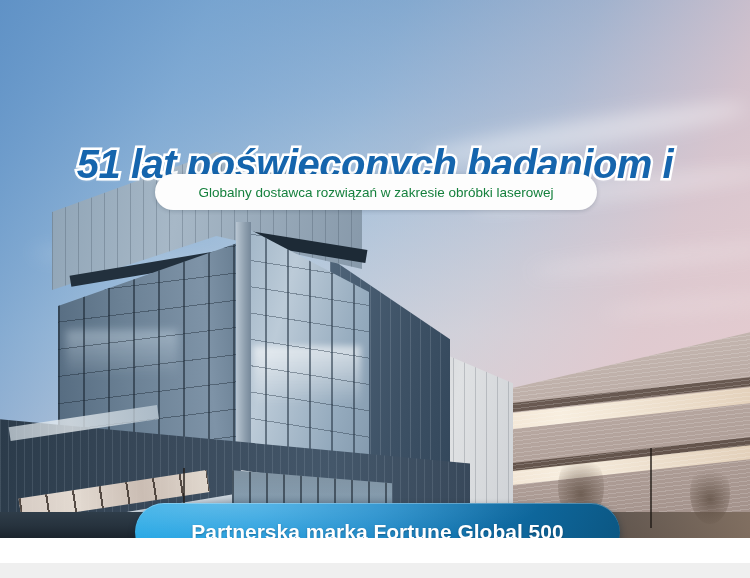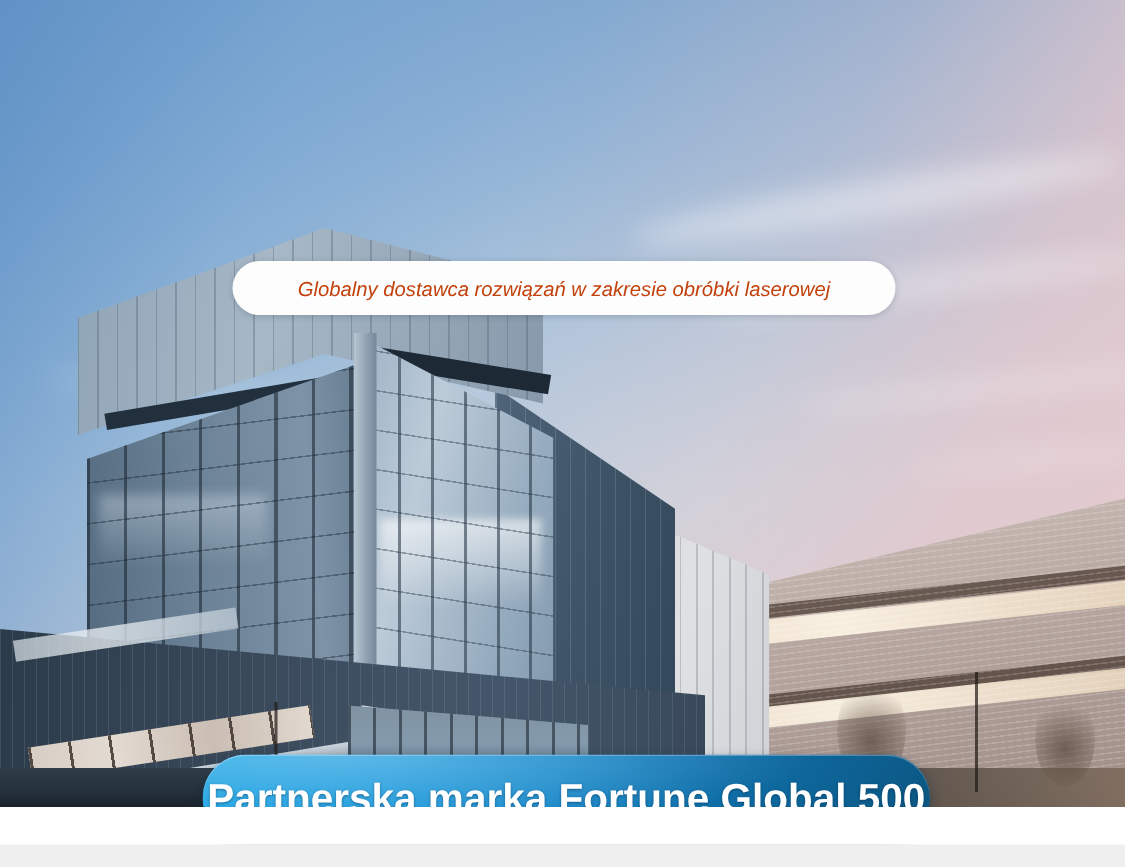--- a/index.html
+++ b/index.html
@@ -289,44 +289,43 @@
     width: 442px; height: 36px;
     background: #fdfdfd;
     border-radius: 18px;
     box-shadow: 0 1px 4px rgba(30,50,70,.22);
     display: flex;
     align-items: center;
     justify-content: center;
   }
   .pill span {
     font-size: 13.5px;
-    color: #c2410c;
+    color: #15803d;
     white-space: nowrap;
-    font-style: italic;
   }
 
   
   .cta {
     position: absolute;
     left: 135px; top: 503px;
     width: 485px; height: 58px;
     border: 0;
     border-radius: 29px;
     cursor: pointer;
     background:
       radial-gradient(120% 160% at 18% 0%, rgba(255,255,255,.30) 0%, rgba(255,255,255,0) 55%),
       linear-gradient(116deg, #18a3e4 0%, #1798dc 26%, #1587c9 48%, #0f6ca4 72%, #0b5580 100%);
     box-shadow: 0 3px 7px rgba(8,40,64,.45), inset 0 1px 0 rgba(255,255,255,.28);
     display: flex;
     align-items: center;
     justify-content: center;
     font-family: "Liberation Sans", sans-serif;
   }
   .cta span {
-    font-size: 27px;
+    font-size: 21px;
     font-weight: bold;
     color: #ffffff;
     text-shadow: 0 1px 2px rgba(0,30,55,.45);
     white-space: nowrap;
   }
 
   
   .page-white {
     position: absolute; left: 0; top: 538px; width: 750px; height: 25px;
     background: #ffffff;
@@ -395,20 +394,21 @@
 
     <div class="apron"></div>
     <div class="apron-warm"></div>
     <div class="tree" style="left:558px; top:452px; width:46px; height:70px;"></div>
     <div class="tree" style="left:690px; top:462px; width:40px; height:62px;"></div>
     <div class="pole" style="left:650px; top:448px; height:80px;"></div>
     <div class="pole" style="left:183px; top:468px; height:62px;"></div>
   </div>
 
   <div class="headline">
+    <span class="ln">51 lat poświęconych badaniom i</span>
   </div>
 
   <div class="pill">
     <span>Globalny dostawca rozwiązań w zakresie obróbki laserowej</span>
   </div>
 
   <button class="cta">
     <span>Partnerska marka Fortune Global 500</span>
   </button>
 

